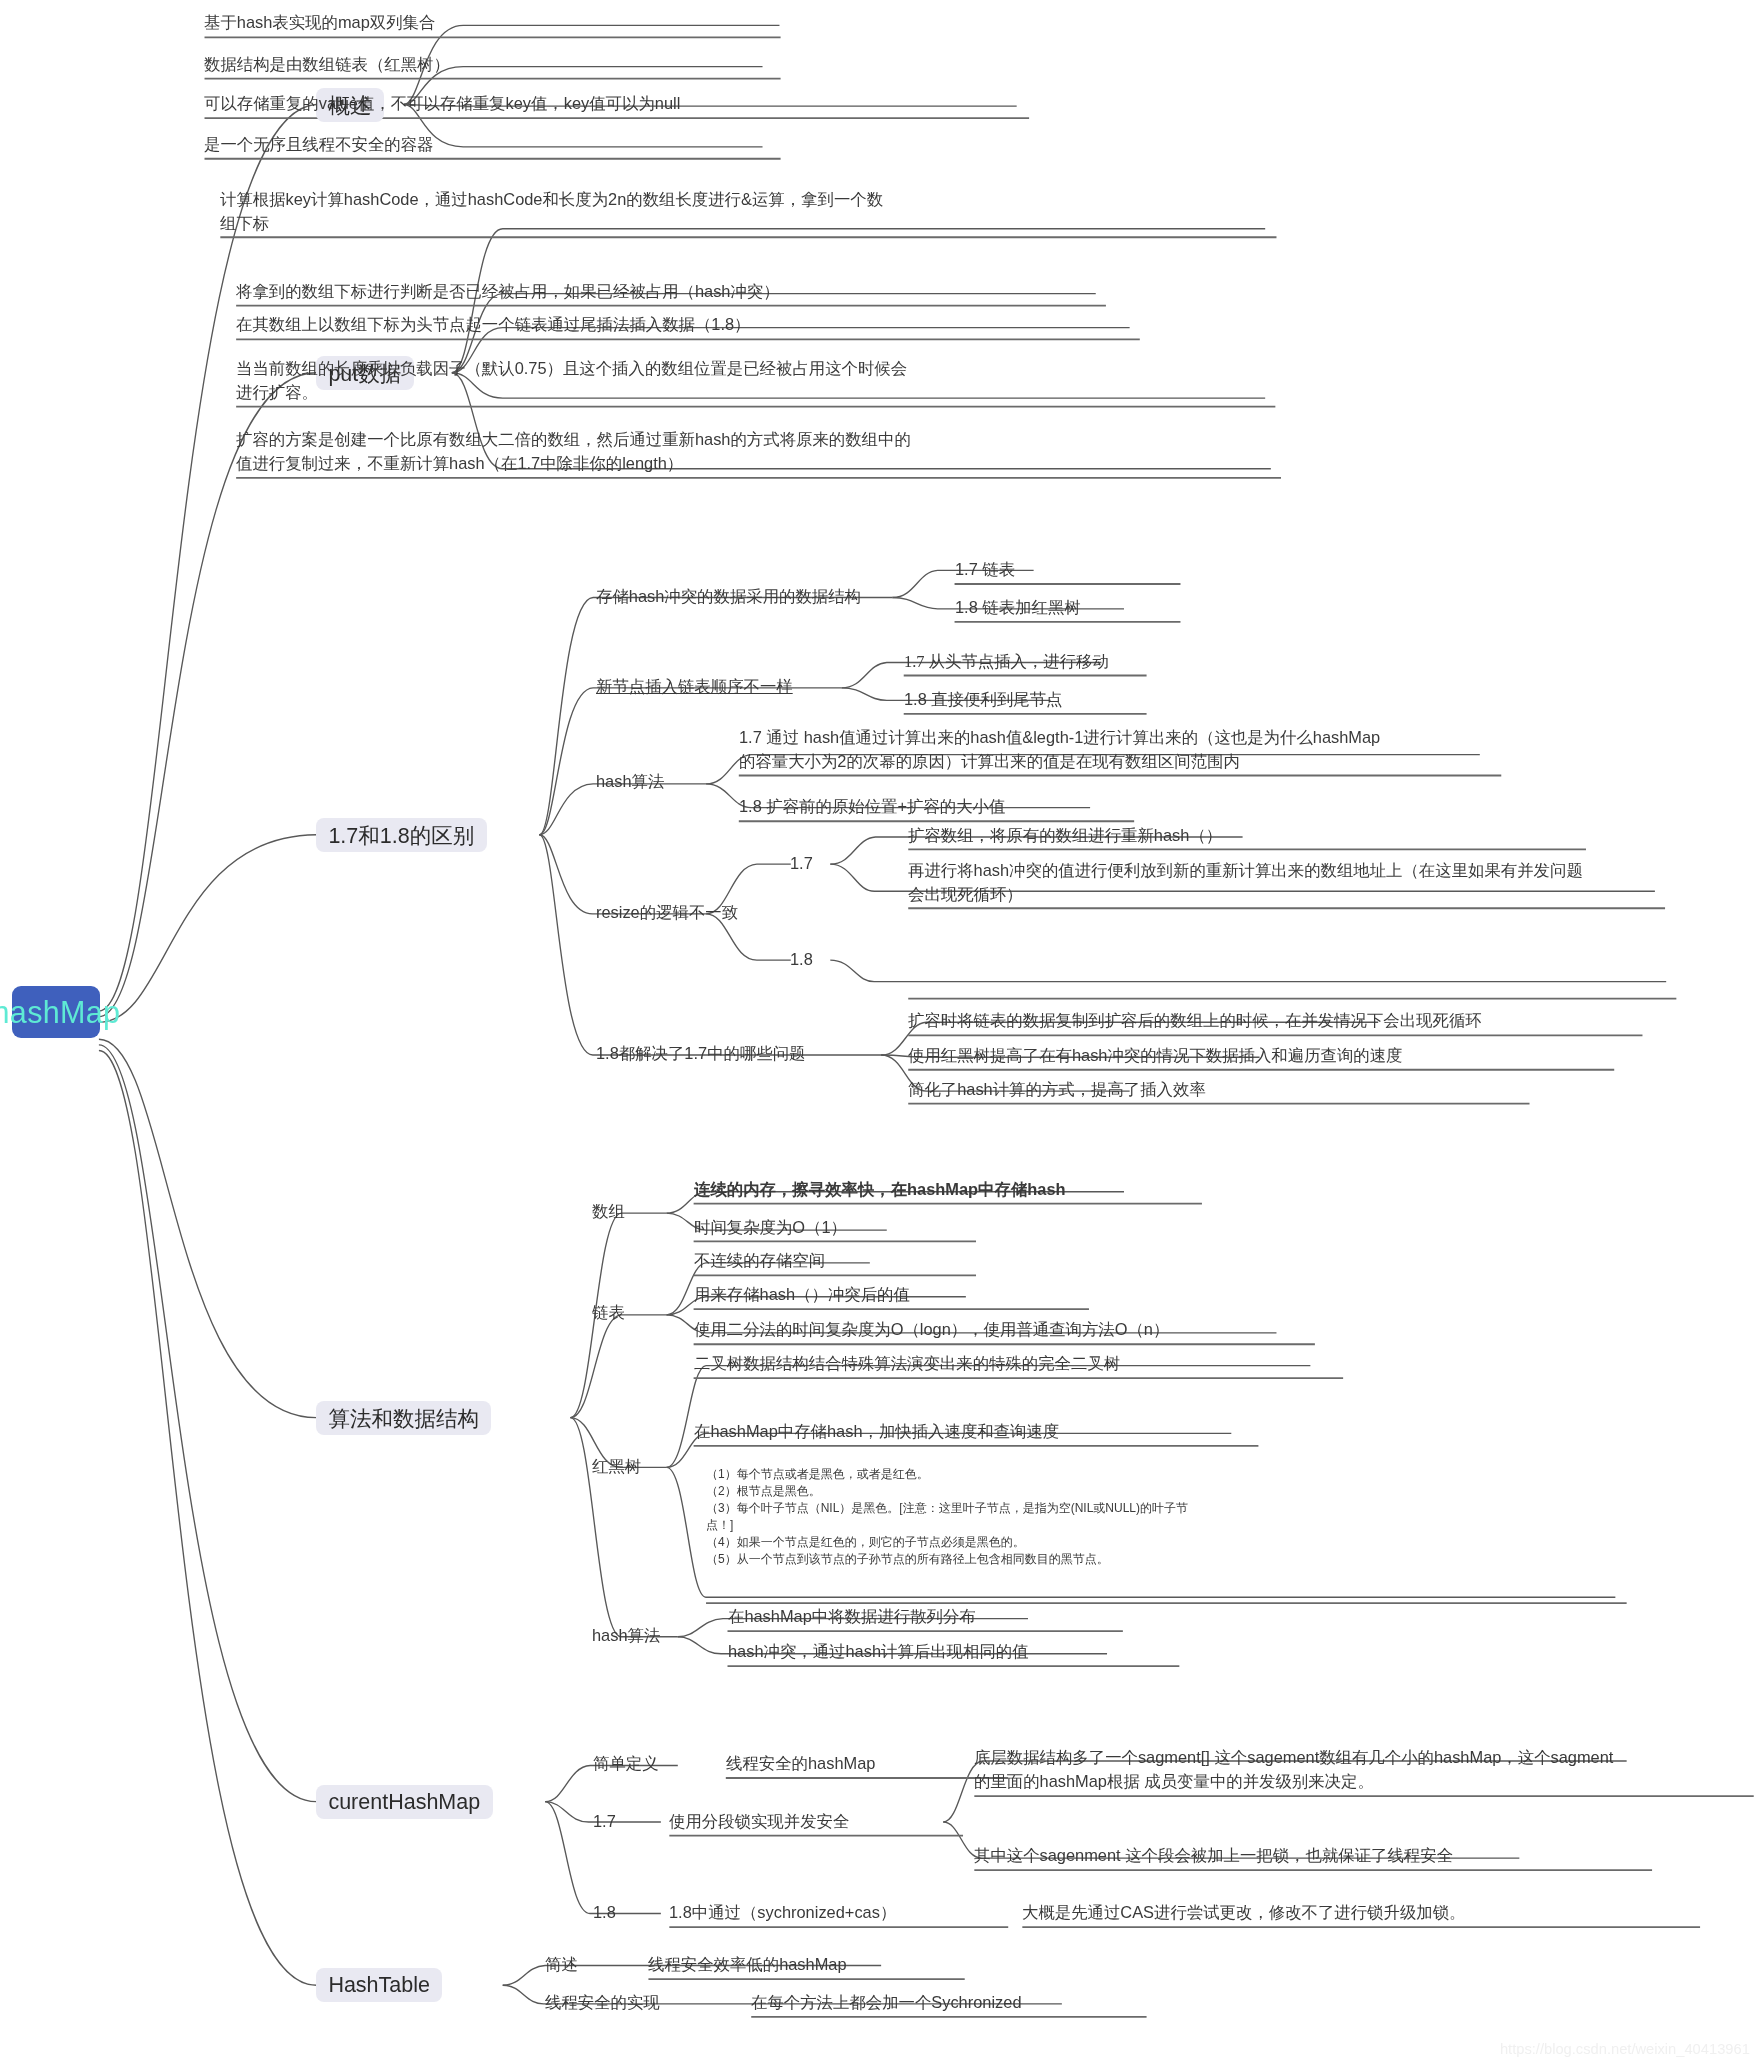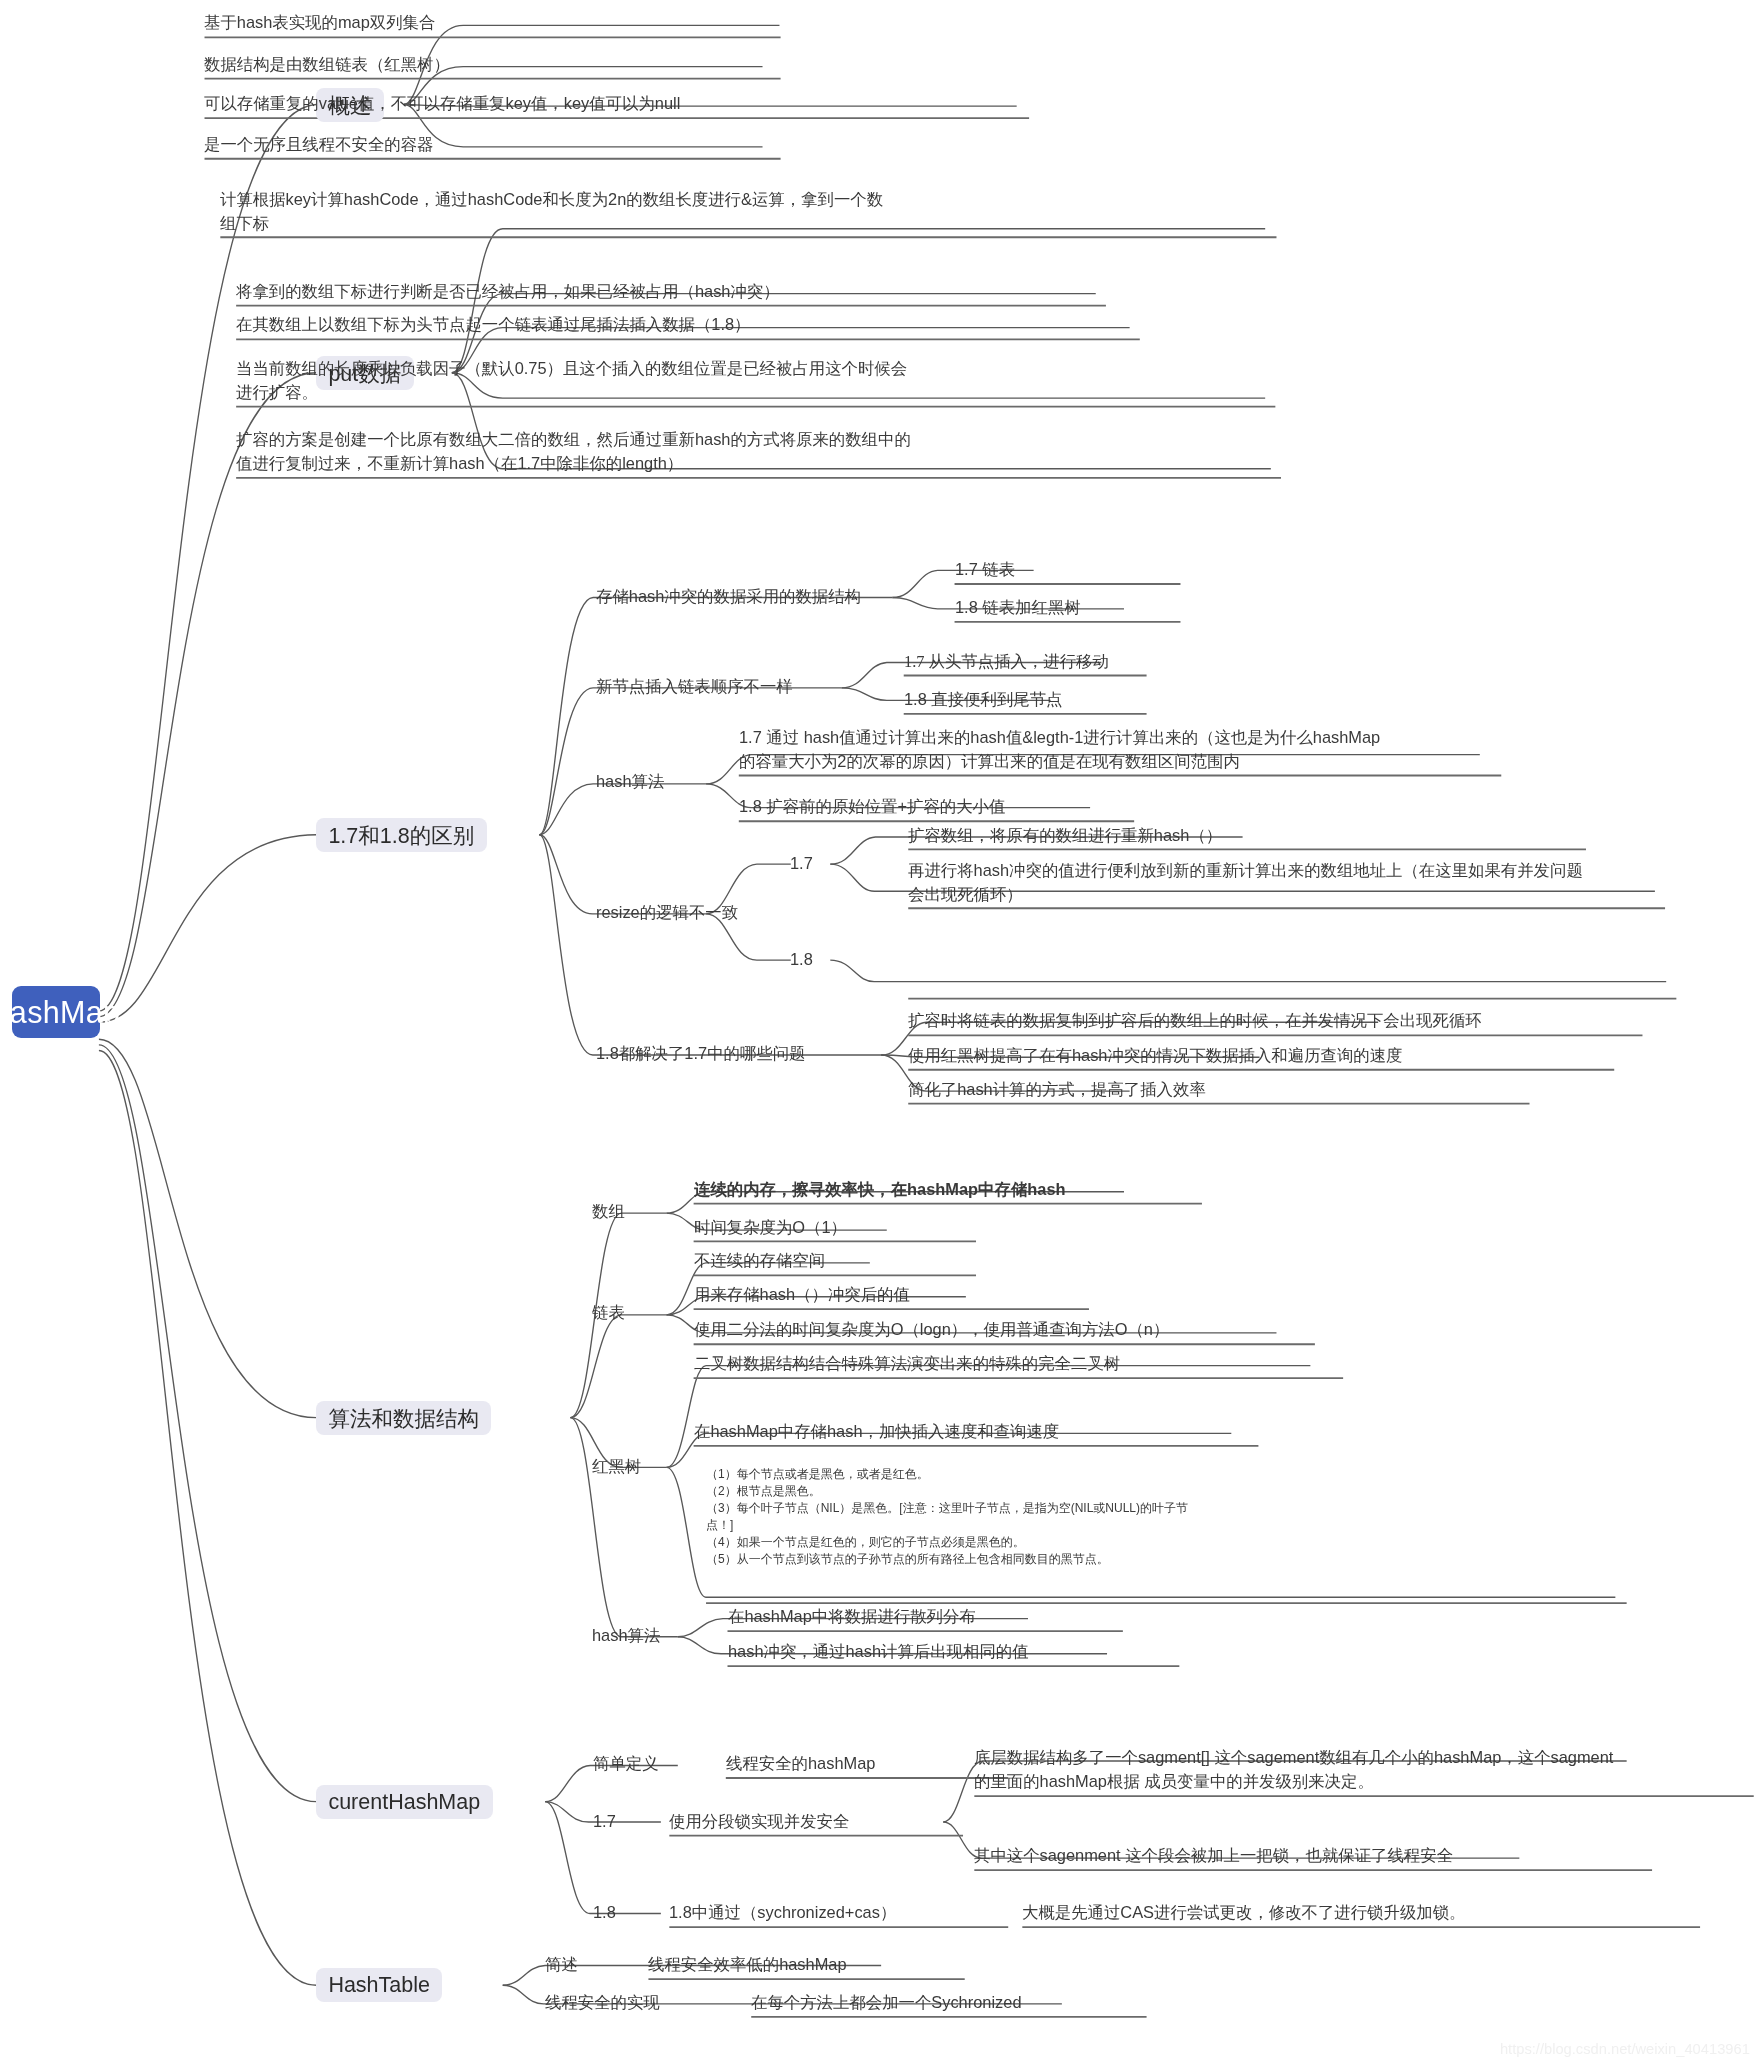--- a/index.html
+++ b/index.html
@@ -19,21 +19,21 @@
     pointer-events: none;
   }
   svg#links path { fill: none; stroke: #585858; stroke-width: 2.4; }
   svg#links path.underline { stroke: #6a6a6a; stroke-width: 3.2; }
 
   .node { position: absolute; }
 
   
   .root {
     background: #3f60bd;
-    color: #ffffff;
+    color: #5eead4;
     border-radius: 9px;
     font-size: 30.5px;
     display: flex; align-items: center; justify-content: center;
     letter-spacing: 0.3px;
   }
 
   
   .lv1 {
     background: #e9e9f2;
     color: #2b2b2b;
@@ -198,21 +198,21 @@
 进行扩容。</div>
   <div class="node txt" style="left:236px; top:428px; width:1045px;">扩容的方案是创建一个比原有数组大二倍的数组，然后通过重新hash的方式将原来的数组中的
 值进行复制过来，不重新计算hash（在1.7中除非你的length）</div>
 
   <div class="node lv1" style="left:316px; top:818px; height:34px;">1.7和1.8的区别</div>
 
   <div class="node txt" style="left:596px; top:585px; width:305px;">存储hash冲突的数据采用的数据结构</div>
   <div class="node txt" style="left:955px; top:558px; width:226px;">1.7 链表</div>
   <div class="node txt" style="left:955px; top:596px; width:226px;">1.8 链表加红黑树</div>
 
-  <div class="node txt" style="left:596px; top:675px; width:265px;">新节点插入链表顺序不一样</div>
+  <div class="node txt" style="left:596px; top:675px; width:265px;text-decoration:underline;">新节点插入链表顺序不一样</div>
   <div class="node txt" style="left:904px; top:650px; width:243px;font-family:Liberation Serif, serif;">1.7 从头节点插入，进行移动</div>
   <div class="node txt" style="left:904px; top:688px; width:243px;">1.8 直接便利到尾节点</div>
 
   <div class="node txt" style="left:596px; top:770px; width:124px;">hash算法</div>
   <div class="node txt" style="left:739px; top:726px; width:763px;">1.7 通过 hash值通过计算出来的hash值&amp;legth-1进行计算出来的（这也是为什么hashMap
 的容量大小为2的次幂的原因）计算出来的值是在现有数组区间范围内</div>
   <div class="node txt" style="left:739px; top:795px; width:395px;">1.8 扩容前的原始位置+扩容的大小值</div>
 
   <div class="node txt" style="left:596px; top:901px; width:169px;">resize的逻辑不一致</div>
   <div class="node txt" style="left:790px; top:852px; width:51px;">1.7</div>

